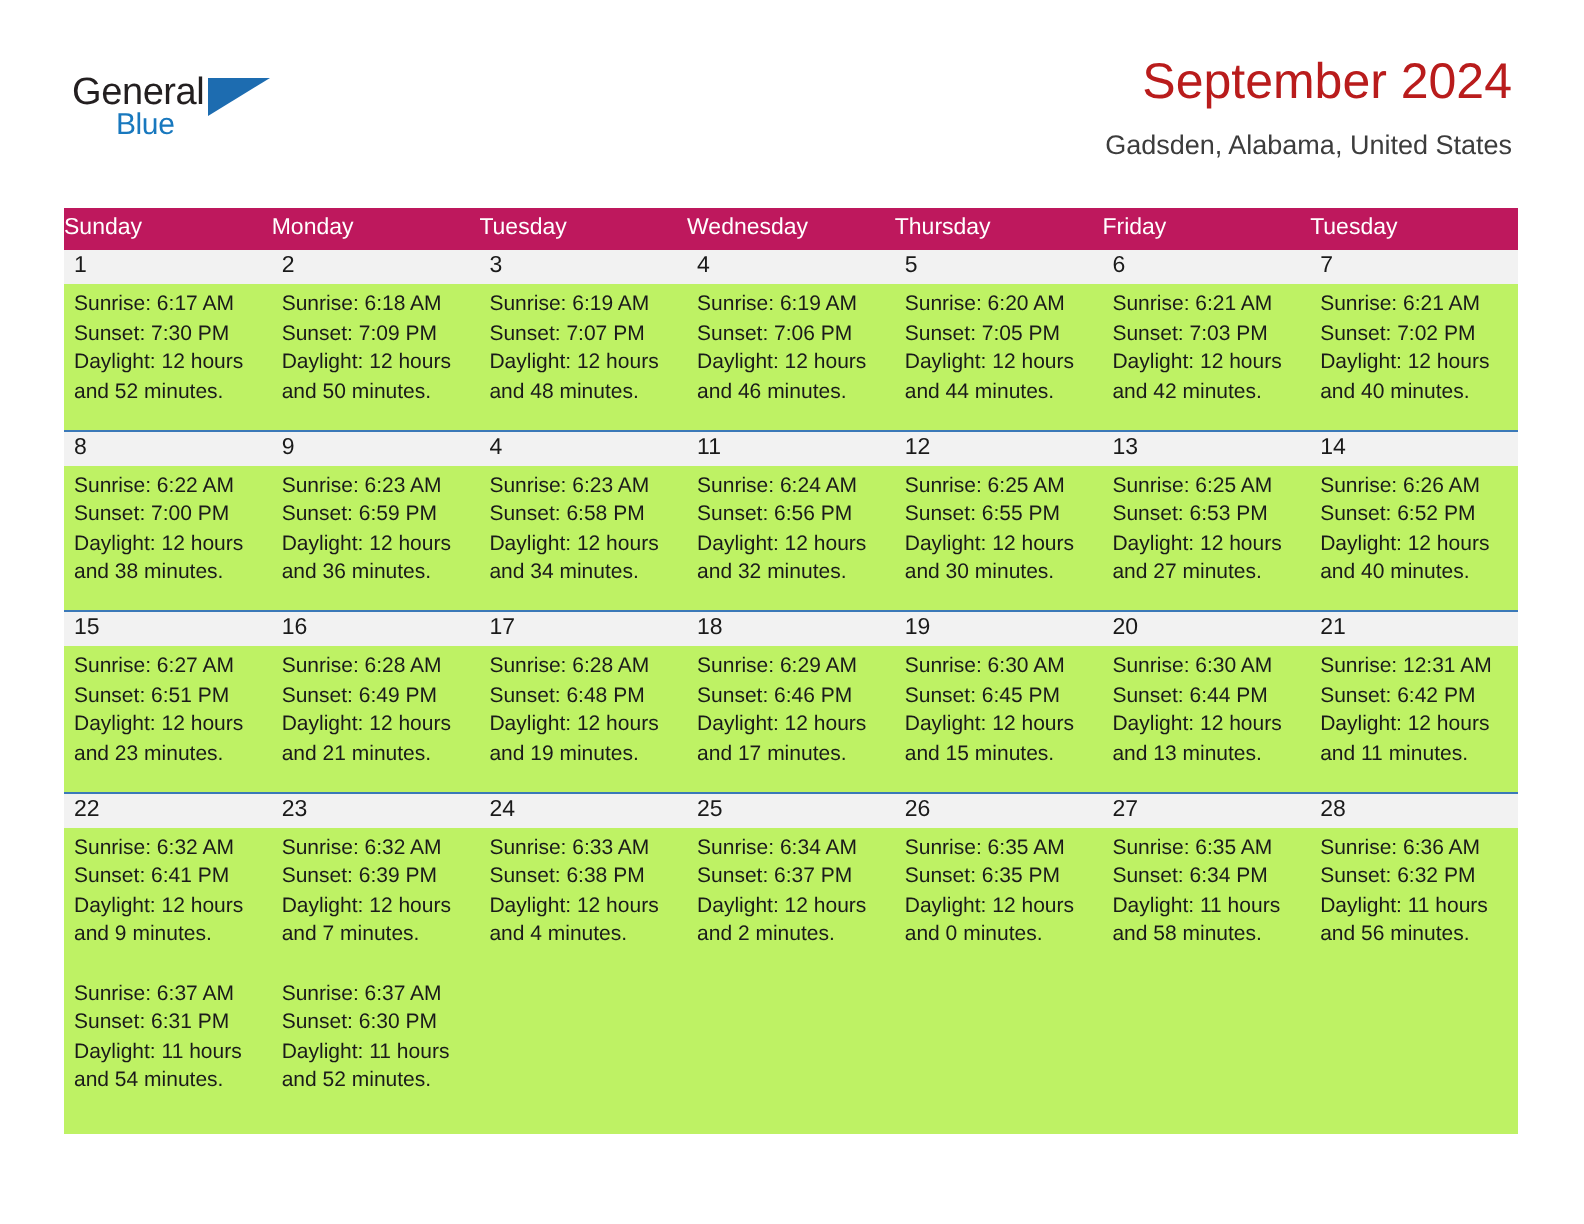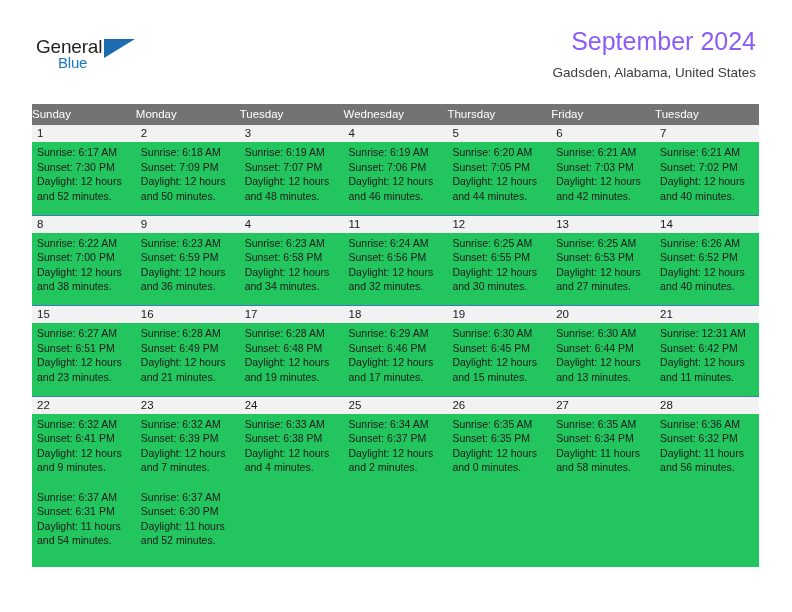--- a/index.html
+++ b/index.html
@@ -68,21 +68,21 @@
   }
 
   .title-block {
     position: absolute;
     right: 36px;
     top: 26px;
     text-align: right;
   }
   .cal-title {
     font-size: 25px;
-    color: #8b5cf6;
+    color: #b91c1c;
     line-height: 30px;
     white-space: nowrap;
   }
   .cal-location {
     margin-top: 8px;
     font-size: 13.5px;
     color: #3c3c3c;
     line-height: 17px;
     white-space: nowrap;
   }
@@ -101,21 +101,21 @@
   }
   table.calendar th,
   table.calendar td {
     width: 103.85px;
     padding: 0;
     margin: 0;
     vertical-align: top;
   }
 
   thead th {
-    background: #737373;
+    background: #be185d;
     color: #ffffff;
     font-size: 11.5px;
     font-weight: normal;
     text-align: left;
     height: 21px;
     line-height: 21px;
     padding-left: 5px;
     box-sizing: border-box;
     white-space: nowrap;
   }
@@ -127,21 +127,21 @@
     font-size: 11.5px;
     color: #1a1a1a;
     padding-left: 5px;
     box-sizing: border-box;
   }
   tr.daynum-row.week-sep td {
     border-top: 1.4px solid #3b79b8;
   }
 
   tr.detail-row td {
-    background: #22c55e;
+    background: #bef264;
     height: 73px;
     padding: 3px 5px 0 5px;
     box-sizing: border-box;
   }
 
   .cell-lines {
     font-size: 10.5px;
     line-height: 14.6px;
     color: #1a1a1a;
   }

